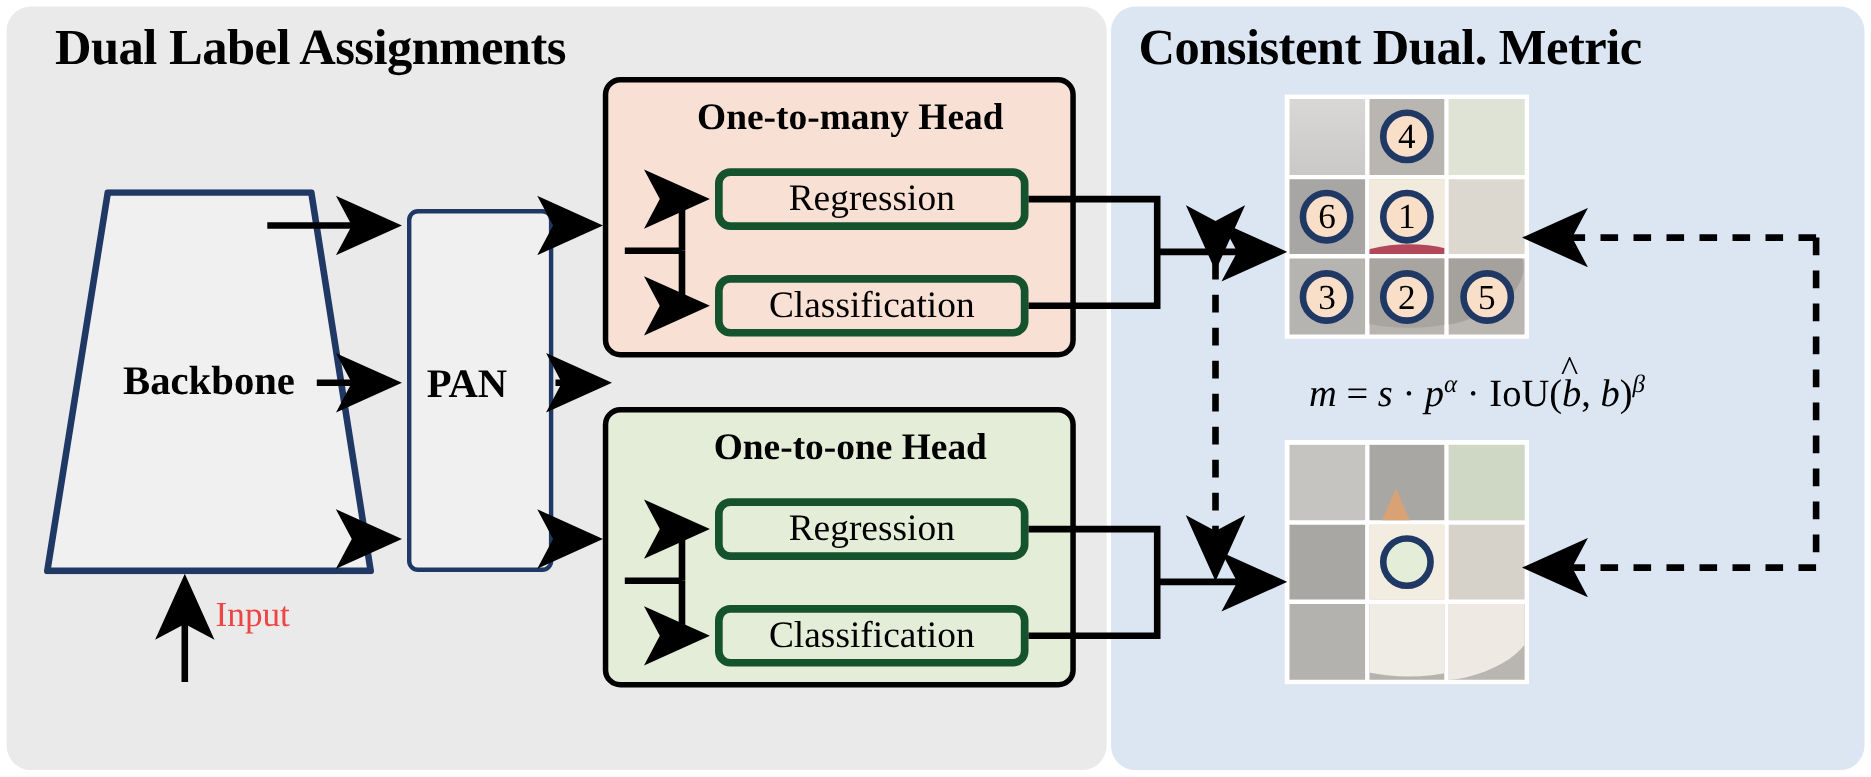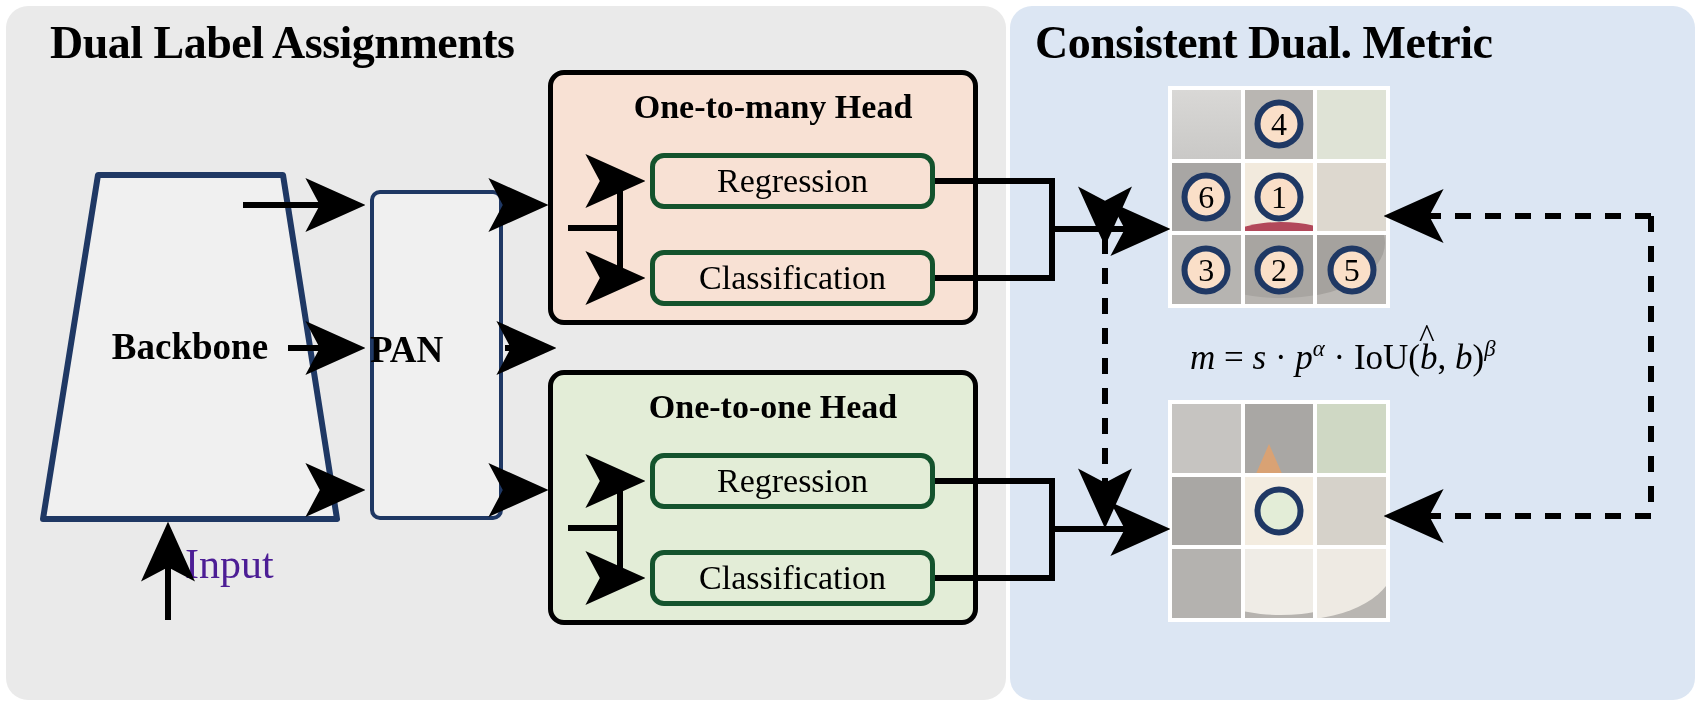--- a/index.html
+++ b/index.html
@@ -16,34 +16,34 @@
   #title-right{left:1035px;top:16px;font-size:46px;}
 
   
   #backbone-shape{position:absolute;left:40px;top:172px;width:300px;height:350px;}
   #backbone-label{position:absolute;left:55px;top:325px;width:270px;text-align:center;
     font-size:37px;font-weight:bold;color:#000;font-family:"Liberation Serif",serif;}
 
   
   #pan-box{position:absolute;left:370px;top:190px;width:133px;height:330px;
     background:#f0f0f0;border:4px solid #1f3864;border-radius:10px;box-sizing:border-box;}
-  #pan-label{position:absolute;left:370px;top:328px;width:109px;
+  #pan-label{position:absolute;left:370px;top:328px;width:109px;text-align:center;
     font-size:37px;font-weight:bold;color:#000;}
 
-  #input-label{position:absolute;left:185px;top:540px;font-size:42px;color:#4c1d95;}
+  #input-label{position:absolute;left:196px;top:540px;font-size:32px;color:#ef4444;}
 
   
   .head-box{position:absolute;border:5px solid #000;border-radius:16px;box-sizing:border-box;}
   #head-many{left:548px;top:70px;width:430px;height:255px;background:#f8e1d4;}
   #head-one{left:548px;top:370px;width:430px;height:255px;background:#e3edd7;}
   .head-title{position:absolute;width:430px;text-align:center;font-size:34px;font-weight:bold;color:#000;padding-left:10px;}
   #head-many-title{left:548px;top:88px;}
   #head-one-title{left:548px;top:388px;}
 
-  .sub-box{position:absolute;border:5px solid #14532d;border-radius:14px;box-sizing:border-box;
+  .sub-box{position:absolute;border:7px solid #14532d;border-radius:14px;box-sizing:border-box;
      display:flex;align-items:center;justify-content:center;font-size:34px;color:#000;}
   #many-reg{left:650px;top:153px;width:285px;height:56px;background:#f8e1d4;}
   #many-cls{left:650px;top:250px;width:285px;height:56px;background:#f8e1d4;}
   #one-reg{left:650px;top:453px;width:285px;height:56px;background:#e3edd7;}
   #one-cls{left:650px;top:550px;width:285px;height:56px;background:#e3edd7;}
 
   
   .grid-img{position:absolute;width:222px;height:222px;background:#fff;padding:4px;box-sizing:border-box;
      display:grid;grid-template-columns:repeat(3,1fr);grid-template-rows:repeat(3,1fr);gap:4px;}
   #grid-top{left:1168px;top:86px;}

